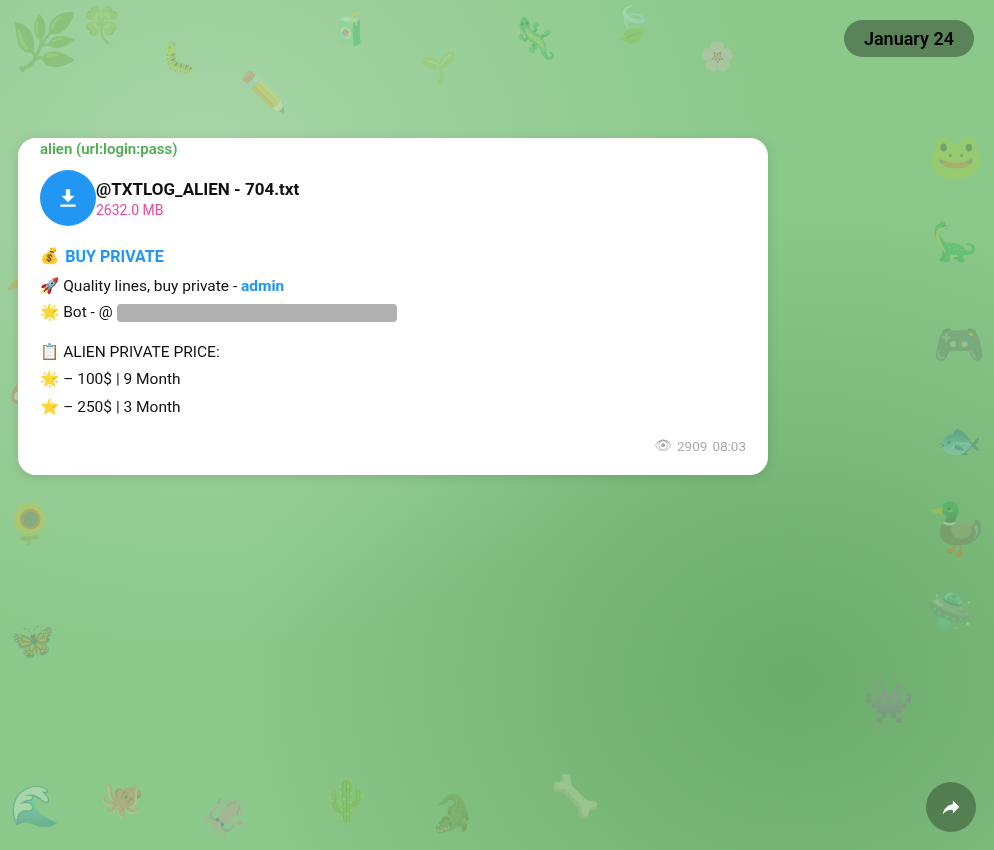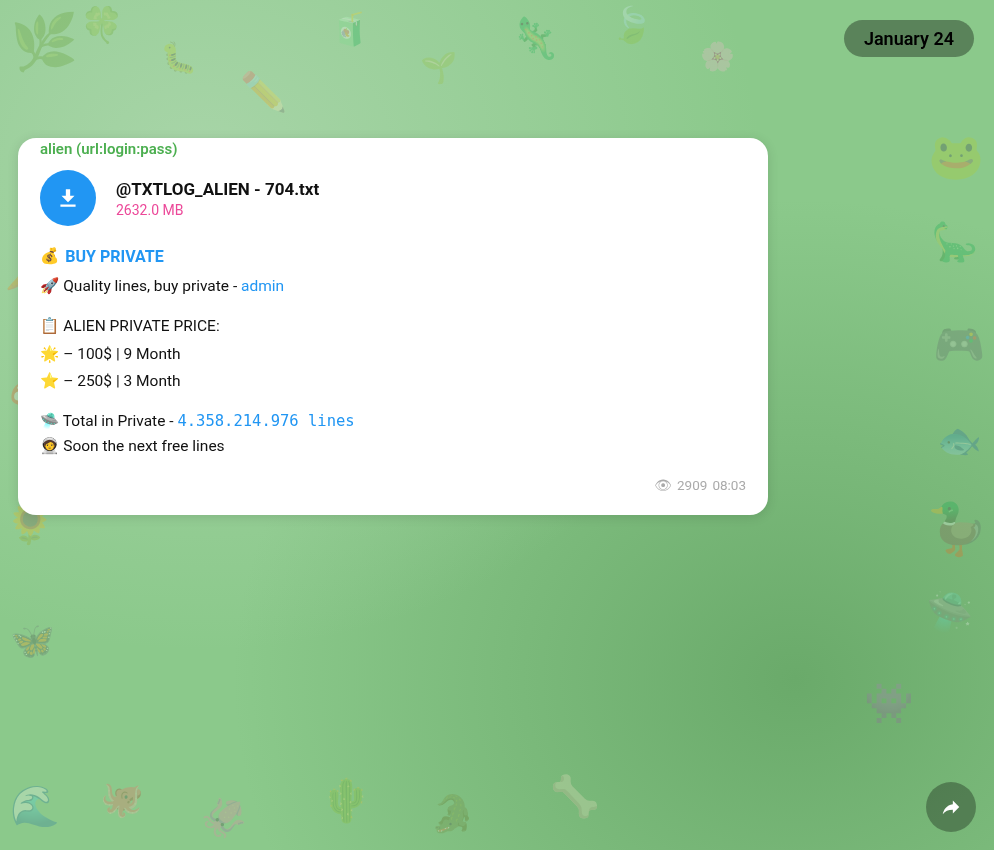--- a/index.html
+++ b/index.html
@@ -64,21 +64,21 @@
       color: #4caf50;
       font-size: 15px;
       font-weight: 600;
       margin-bottom: 12px;
     }
 
     
     .file-row {
       display: flex;
       align-items: center;
-      gap: 20px;
+      gap: 0;
       margin-bottom: 18px;
     }
 
     .download-btn {
       width: 56px;
       height: 56px;
       border-radius: 50%;
       background-color: #2196f3;
       display: flex;
       align-items: center;
@@ -122,20 +122,21 @@
     .buy-private-label {
       color: #2196f3;
       font-weight: 700;
       font-size: 16px;
       text-align: center;
     }
 
     .link {
       color: #2196f3;
       text-decoration: none;
+      font-weight: bold;
     }
 
     .blurred-text {
       display: inline-block;
       background: #b0b0b0;
       color: transparent;
       border-radius: 4px;
       user-select: none;
       min-width: 280px;
       height: 18px;
@@ -275,46 +276,40 @@
     <div class="buy-private-row">
       <span>💰</span>
       <span class="buy-private-label">BUY PRIVATE</span>
     </div>
 
     <div>
       <span>🚀</span>
       <span>Quality lines, buy private - </span><a class="link">admin</a>
     </div>
 
+    <div>
+      <span>🌟</span>
+      <span>Bot - @</span><span class="blurred-text">&nbsp;</span>
+    </div>
 
     <div class="section-gap">
       <div>
         <span>📋</span>
         <span>ALIEN PRIVATE PRICE:</span>
       </div>
       <div class="price-line">
         <span>🌟</span>
         <span>– 100$ | 9 Month</span>
       </div>
       <div class="price-line">
         <span>⭐</span>
         <span>– 250$ | 3 Month</span>
       </div>
     </div>
 
-    <div class="section-gap">
-      <div class="total-line">
-        <span>🛸</span>
-        <span>Total in Private - </span><span class="total-count">4.358.214.976 lines</span>
-      </div>
-      <div>
-        <span>🧑‍🚀</span>
-        <span>Soon the next free lines</span>
-      </div>
-    </div>
 
     <div class="bottom-row">
       <div class="views-time">
         <span class="eye-icon">👁</span>
         <span>2909</span>
         <span>08:03</span>
       </div>
     </div>
 
   </div>

